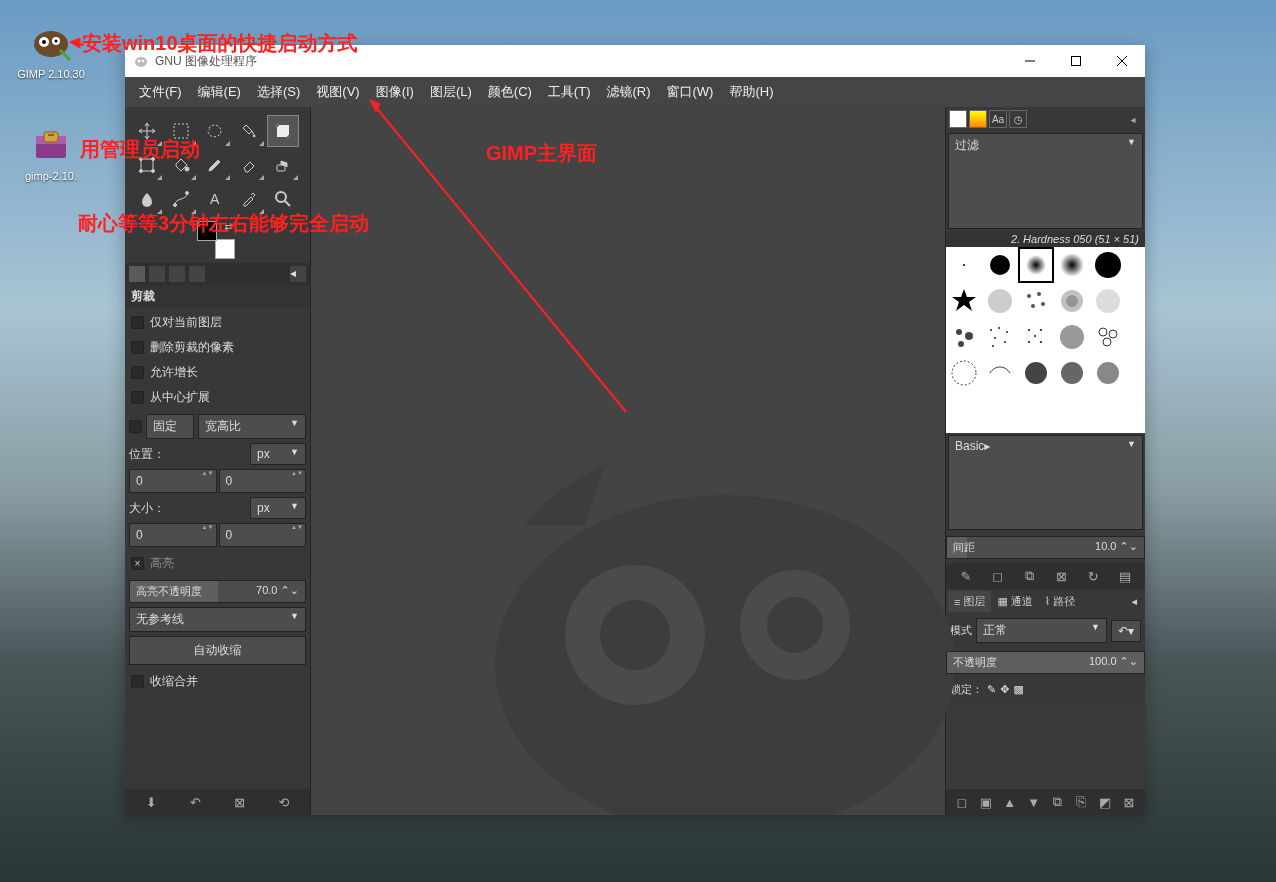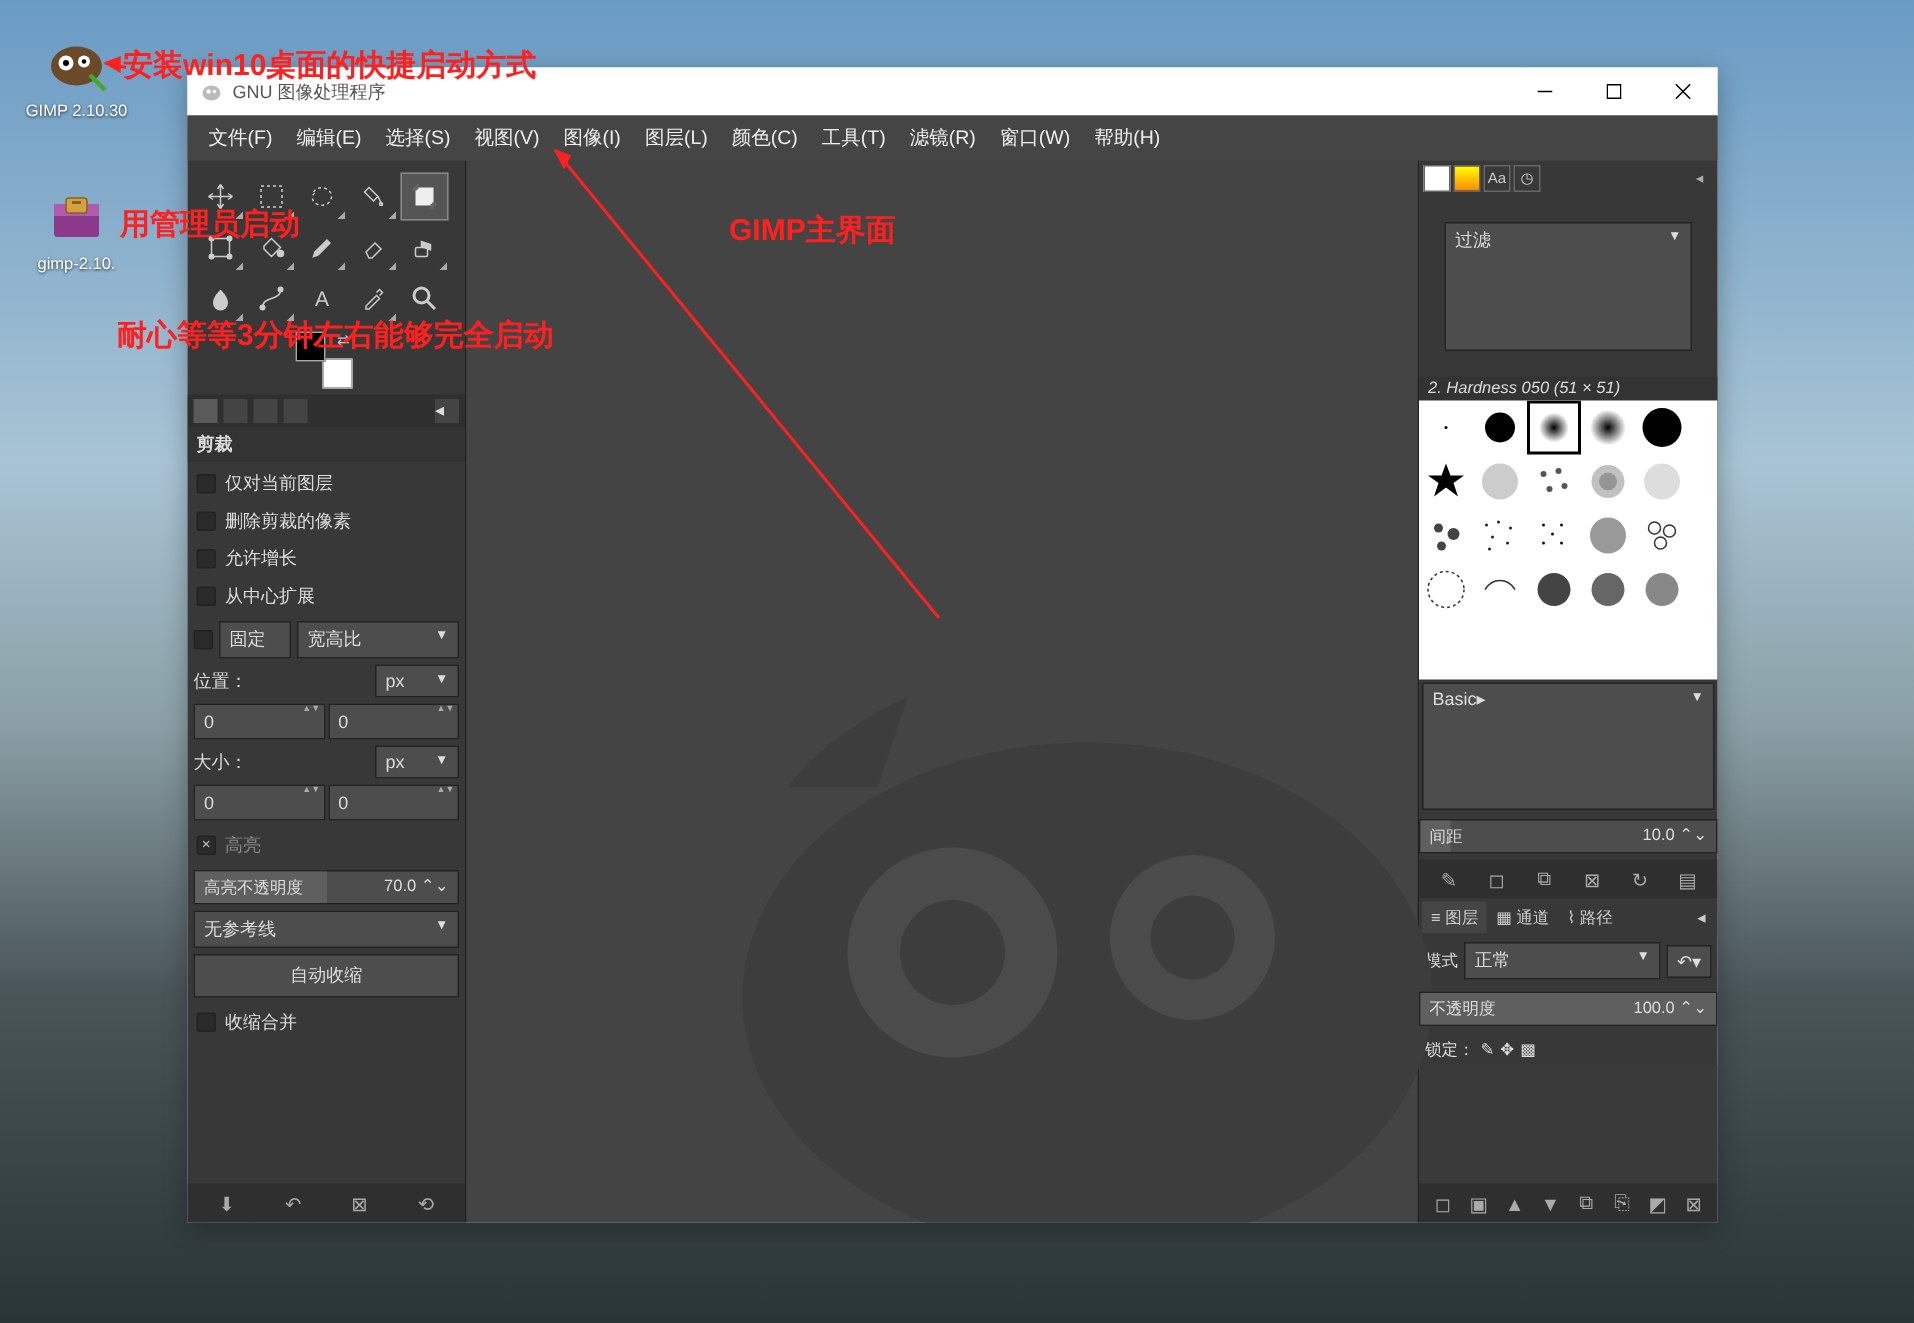--- a/index.html
+++ b/index.html
@@ -44,21 +44,21 @@
 .num-pair { display: flex; gap: 2px; margin: 4px 0; }
 .num-box { flex: 1; background: #4d4d4d; border: 1px solid #222; padding: 4px 6px; color: #ddd; font-size: 12px; position: relative; }
 .spin { position: absolute; right: 2px; top: 0; bottom: 0; width: 12px; display: flex; flex-direction: column; font-size: 6px; color: #aaa; }
 .slider-bar { background: #4d4d4d; border: 1px solid #222; padding: 3px 6px; display: flex; justify-content: space-between; font-size: 11px; margin: 4px 0; position: relative; }
 .slider-bar .fill { position: absolute; left: 0; top: 0; bottom: 0; background: #5f5f5f; }
 .big-btn { background: #4d4d4d; border: 1px solid #222; text-align: center; padding: 5px; margin: 4px 0; cursor: pointer; font-size: 12px; }
 .bottom-icons { display: flex; justify-content: space-around; padding: 4px; background: #2f2f2f; }
 .bottom-icons .bi { width: 18px; height: 18px; color: #aaa; cursor: pointer; display: flex; align-items: center; justify-content: center; font-size: 13px; }
 .right-top-tabs { display: flex; gap: 2px; padding: 3px; }
 .right-top-tabs .rt { width: 18px; height: 18px; border: 1px solid #666; cursor: pointer; display: flex; align-items: center; justify-content: center; font-size: 10px; }
-.brush-info { background: #333; padding: 2px 6px; font-style: italic; font-size: 11px; }
+.brush-info { background: #333; padding: 2px 6px; font-style: italic; font-size: 11px; text-align: right; }
 .brush-grid { background: #fff; height: 186px; display: flex; flex-wrap: wrap; align-content: flex-start; overflow-y: scroll; }
 .brush-cell { width: 36px; height: 36px; border: 1px solid transparent; display: flex; align-items: center; justify-content: center; position: relative; cursor: pointer; }
 .brush-cell.sel-b { border: 2px solid #000; }
 .dock-tabs { display: flex; gap: 0; background: #383838; padding: 2px; }
 .dock-tab { padding: 3px 6px; font-size: 11px; color: #ccc; cursor: pointer; display: flex; align-items: center; gap: 3px; }
 .dock-tab.act { background: #454545; }
 .mode-row { display: flex; align-items: center; gap: 4px; padding: 4px; font-size: 11px; }
 .layers-area { flex: 1; background: #3a3a3a; }
 .canvas-art { position: absolute; }
 svg { display: block; }
@@ -349,21 +349,21 @@
 
       <div class="right-panel">
         <div class="right-top-tabs">
           <div class="rt" style="background:#fff"></div>
           <div class="rt" style="background:linear-gradient(#ff0,#f80)"></div>
           <div class="rt" style="color:#ccc">Aa</div>
           <div class="rt" style="color:#ccc">◷</div>
           <div style="flex:1"></div>
           <div class="rt" style="border:none;color:#aaa">◂</div>
         </div>
-        <div class="sel" style="margin:17px"><span>过滤</span><span class="arr">▼</span></div>
+        <div class="sel" style="margin:2px"><span>过滤</span><span class="arr">▼</span></div>
         <div class="brush-info">2. Hardness 050 (51 × 51)</div>
         <div class="brush-grid">
           <div class="brush-cell">
               <svg width="30" height="30">
                 <circle cx="15" cy="15" r="1" fill="#000"></circle>
               </svg>
             </div>
           <div class="brush-cell">
               <svg width="30" height="30">
                 <circle cx="15" cy="15" r="10" fill="#000"></circle>

